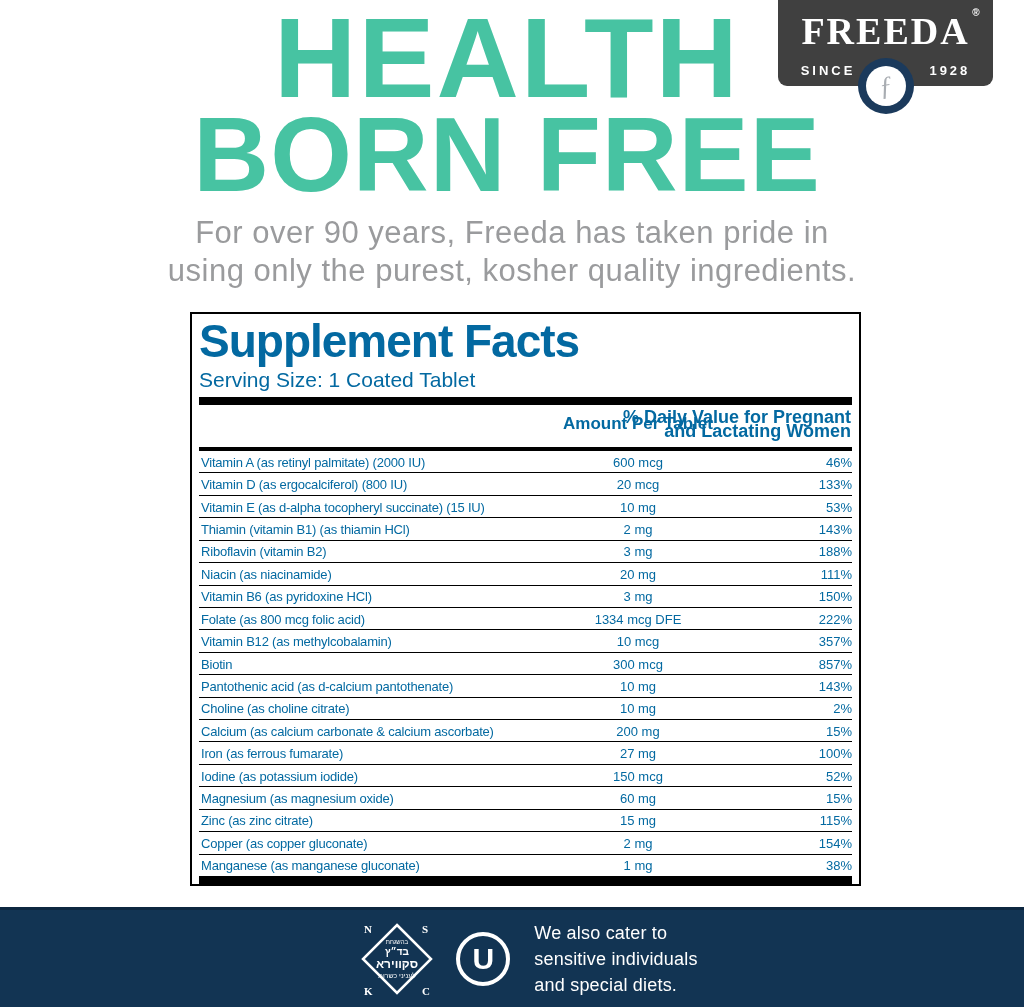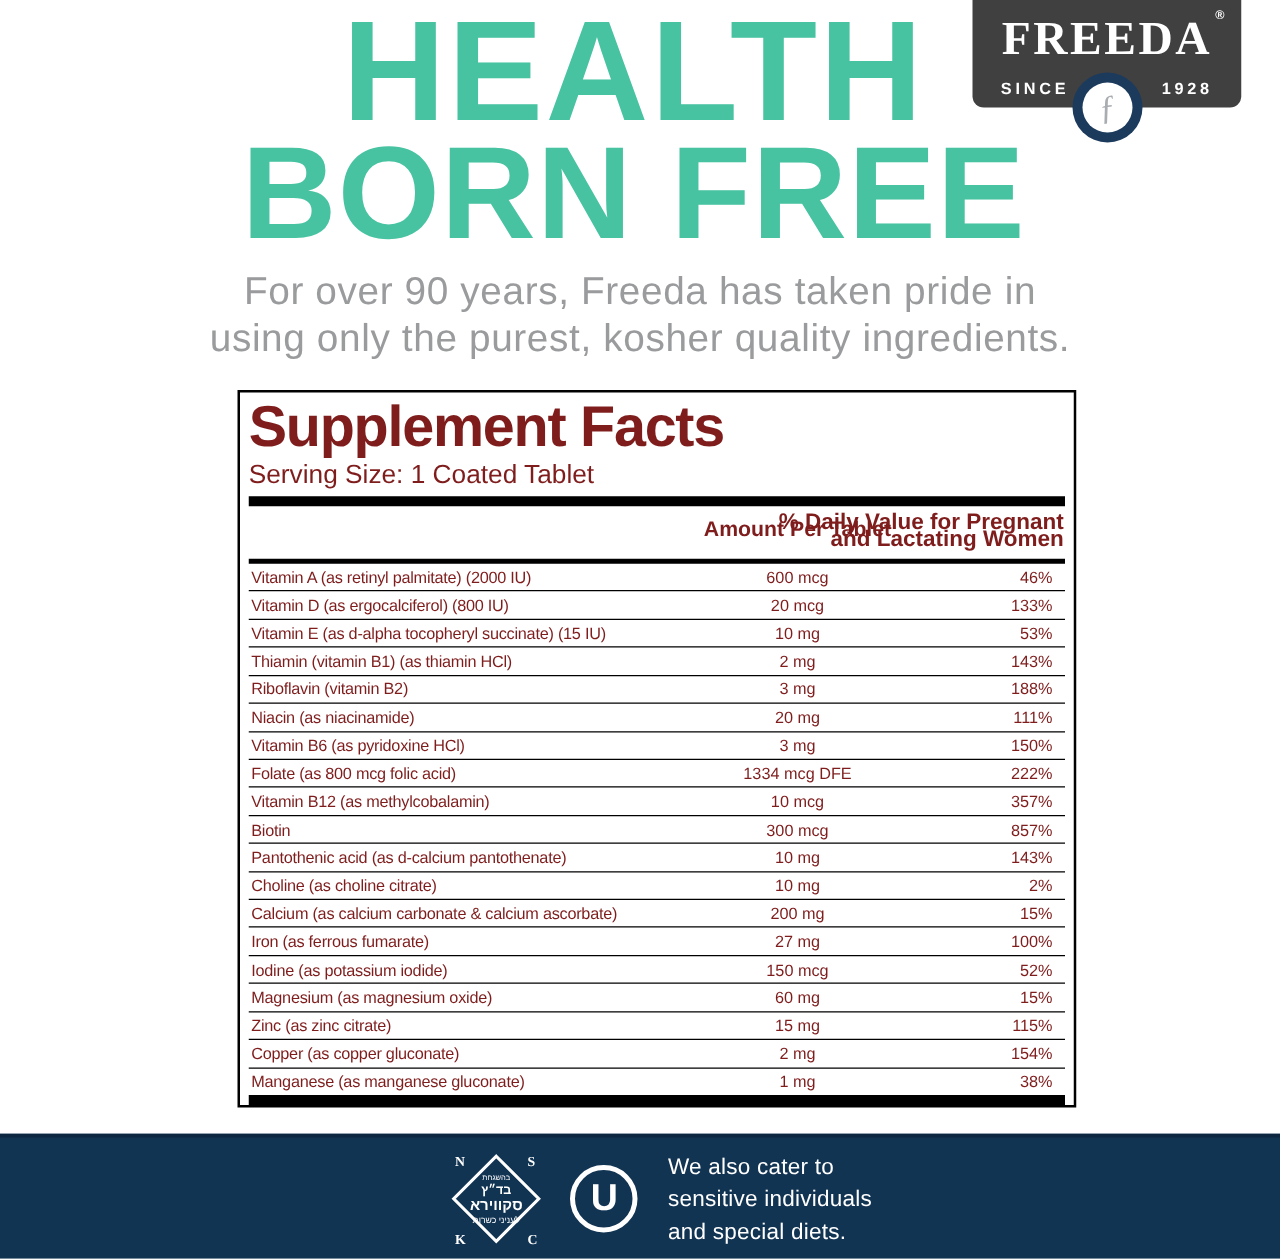--- a/index.html
+++ b/index.html
@@ -42,21 +42,21 @@
     display:flex;align-items:center;justify-content:center;
   }
   .logo-monogram{
     font-family:"Liberation Serif", serif;font-style:italic;
     font-size:27px;color:#a9adb2;transform:rotate(-8deg);line-height:1;
   }
   
   .facts{
     position:absolute;left:190px;top:312px;width:671px;height:574px;
     border:2px solid #000;box-sizing:border-box;padding:0 7px;background:#fff;
-    color:#7f1d1d;display:flex;flex-direction:column;
+    color:#0369a1;display:flex;flex-direction:column;
   }
   .facts-title{
     font-size:46px;font-weight:bold;letter-spacing:-1px;line-height:50px;
     height:50px;margin-top:2px;
   }
   .facts-serving{font-size:21px;height:27px;line-height:27px;}
   .bar-thick{height:8px;background:#000;flex:none;}
   .bar-med{height:4px;background:#000;flex:none;}
   .facts-colhead{position:relative;height:42px;flex:none;}
   .col-amount{
@@ -67,21 +67,21 @@
     position:absolute;right:1px;top:5px;text-align:right;
     font-size:18px;font-weight:bold;line-height:14px;white-space:nowrap;
   }
   .facts-rows{flex:1;display:flex;flex-direction:column;}
   .fact-row{
     position:relative;flex:1;border-top:1.5px solid #000;font-size:13px;
   }
   .fact-row:first-child{border-top:none;}
   .fact-name{position:absolute;left:2px;top:50%;transform:translateY(-50%);white-space:nowrap;letter-spacing:-.2px;}
   .fact-amount{position:absolute;left:439px;top:50%;transform:translate(-50%,-50%);white-space:nowrap;}
-  .fact-dv{position:absolute;right:10px;top:50%;transform:translateY(-50%);}
+  .fact-dv{position:absolute;right:0;top:50%;transform:translateY(-50%);}
   
   .footer{
     position:absolute;left:0;bottom:0;width:1024px;height:97px;
     background:#123453;border-top:3px solid #0d2740;box-sizing:content-box;
     display:flex;align-items:center;justify-content:center;color:#fff;
   }
   .footer-inner{display:flex;align-items:center;margin-left:30px;}
   .kosher-diamond{width:82px;height:82px;flex:none;}
   .ou-mark{
     width:46px;height:46px;border:4px solid #fff;border-radius:50%;flex:none;

